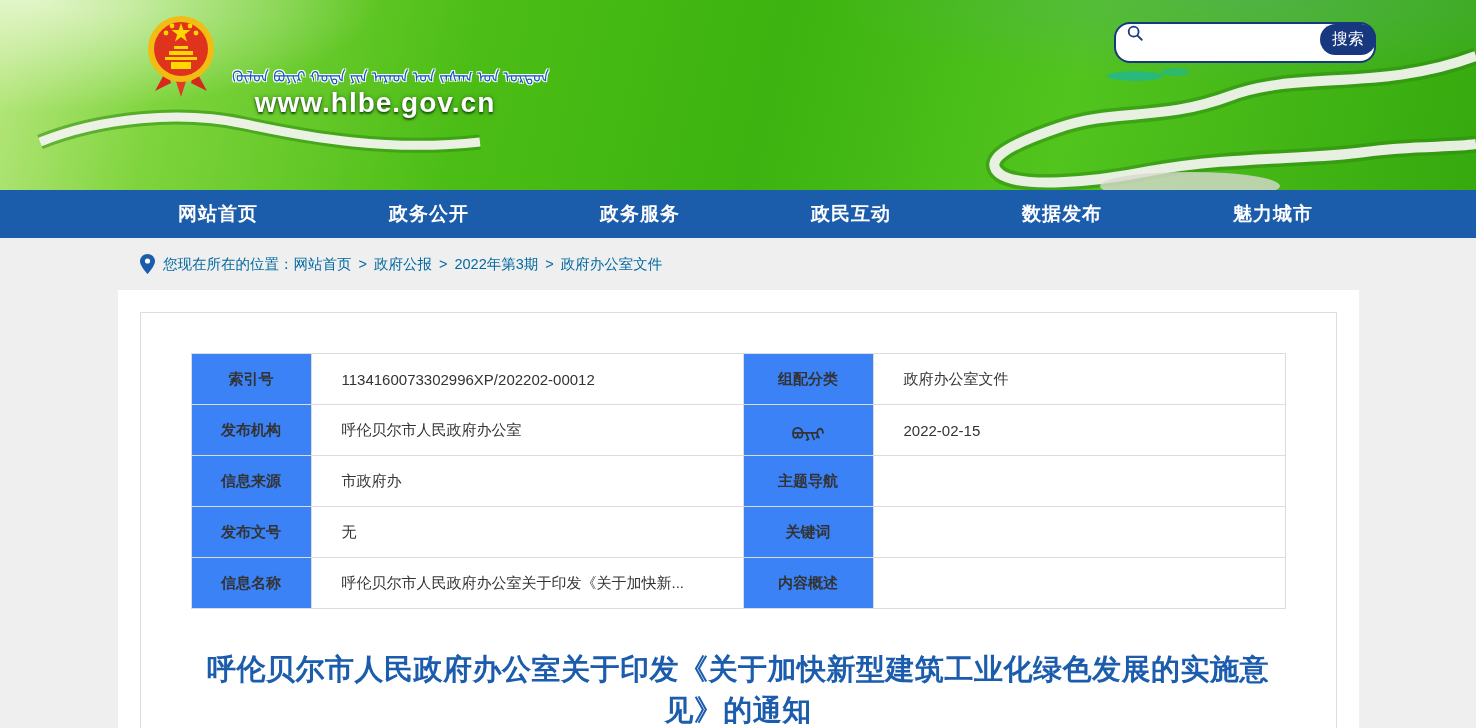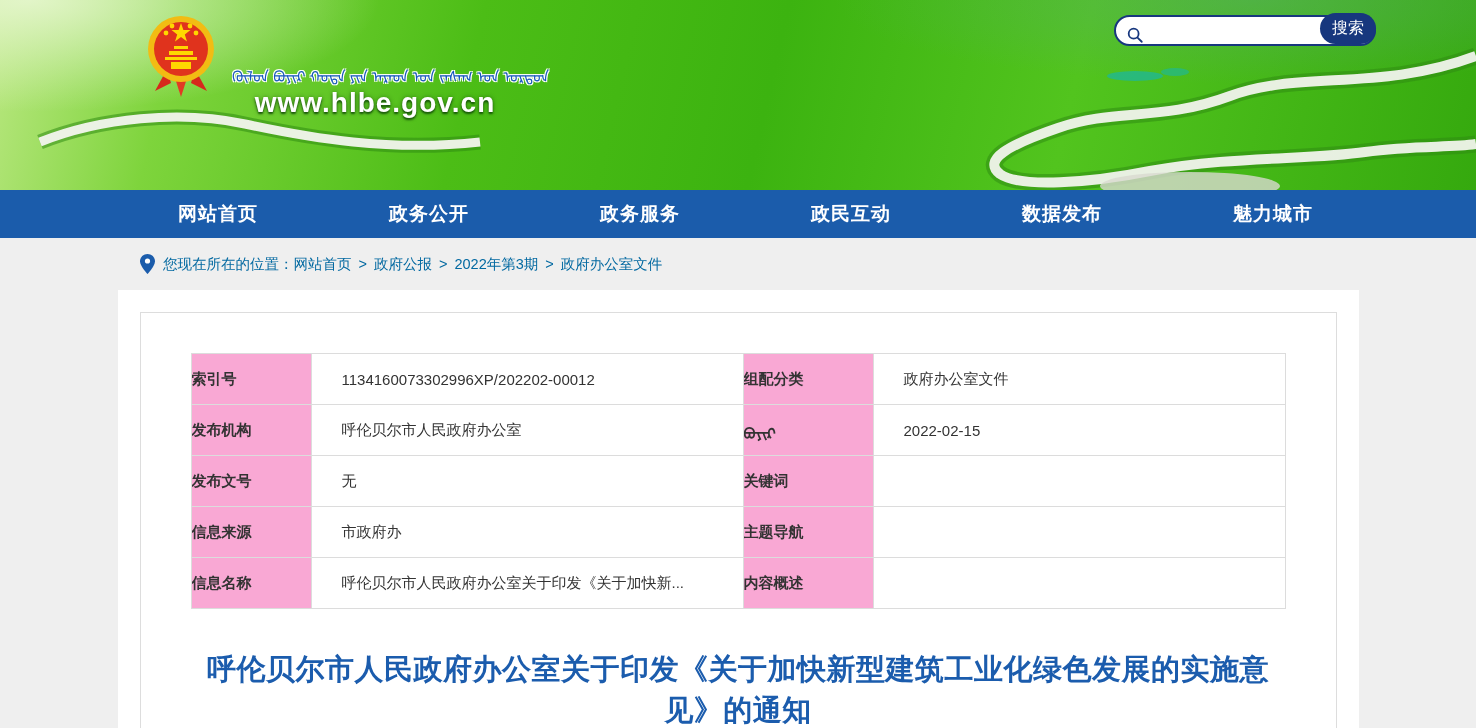--- a/index.html
+++ b/index.html
@@ -17,23 +17,23 @@
   .emblem { position:absolute; left:145px; top:11px; width:72px; height:86px; }
   .site-title { position:absolute; left:228px; top:8px; font-size:44px; font-weight:900;
     letter-spacing:2px; color:#1456bd; white-space:nowrap;
     text-shadow:-2px -2px 0 #fff,2px -2px 0 #fff,-2px 2px 0 #fff,2px 2px 0 #fff,0 3px 1px #fff; }
   .mongolian { position:absolute; left:232px; top:60px; width:380px; height:30px; overflow:hidden;
     font-size:15px; color:#1456bd; letter-spacing:7px; white-space:nowrap;
     text-shadow:-1px -1px 0 #fff,1px -1px 0 #fff,-1px 1px 0 #fff,1px 1px 0 #fff; }
   .site-url { position:absolute; left:145px; top:87px; width:460px; text-align:center;
     font-size:28px; font-weight:bold; color:#fff; letter-spacing:1px;
     text-shadow:0 2px 2px rgba(10,60,5,.75),0 0 4px rgba(10,60,5,.5); }
-  .searchbar { position:absolute; top:15px; right:100px; width:262px; height:31px;
+  .searchbar { position:absolute; top:22px; right:100px; width:262px; height:41px;
     background:#fff; border:2px solid #17377e; border-radius:16px;
-    display:flex; align-items:flex-end; }
+    display:flex; align-items:flex-start; }
   .searchbar .mag { width:18px; height:18px; margin:0 6px 0 10px; flex:0 0 auto; }
   .searchbar input { flex:1; min-width:0; border:none; outline:none; font-size:14px;
     background:transparent; height:100%; }
   .search-btn { flex:0 0 auto; width:56px; height:31px; margin-right:-2px;
     border:none; border-radius:16px; background:#17377e; color:#fff;
     font-size:16px; cursor:pointer; font-family:inherit; }
 
   
   .nav { width:100%; height:48px; background:#1b5cab; }
   .nav-inner { width:1135px; margin:0 0 0 178px; height:100%;
@@ -50,21 +50,21 @@
   .crumb-sep { margin:0 7px; color:#555; }
 
   
   .card { width:1241px; margin:0 auto; background:#fff; min-height:440px; padding:22px; }
   .inner-box { border:1px solid #ddd; background:#fff; min-height:420px;
     padding:40px 50px 60px 50px; }
 
   table.meta { width:100%; border-collapse:collapse; table-layout:fixed; }
   table.meta td { border:1px solid #dcdcdc; height:51px; font-size:15px; color:#333;
     overflow:hidden; white-space:nowrap; text-overflow:ellipsis; }
-  td.lbl { background:#f9a8d4; font-weight:bold;margin-left:40px; }
+  td.lbl { background:#3b82f6; text-align:center; font-weight:bold;margin-left:40px; }
   td.val { padding-left:30px; background:#fff; }
   col.c-lbl-l { width:120px; } col.c-val-l { width:432px; }
   col.c-lbl-r { width:130px; }
 
   .doc-title { max-width:1062px; margin:40px auto 0 auto; text-align:center;
     font-size:29px; font-weight:bold; color:#1b5cad; line-height:41px; letter-spacing:.5px; }
 </style>
 </head>
 <body>
 
@@ -154,29 +154,29 @@
           <td class="lbl">组配分类</td>
           <td class="val">政府办公室文件</td>
         </tr>
         <tr>
           <td class="lbl">发布机构</td>
           <td class="val">呼伦贝尔市人民政府办公室</td>
           <td class="lbl">ᠪᠤᠶᠢᠷ</td>
           <td class="val">2022-02-15</td>
         </tr>
         <tr>
+          <td class="lbl">信息来源</td>
+          <td class="val">市政府办</td>
+          <td class="lbl">主题导航</td>
+          <td class="val"></td>
+        </tr>
+        <tr>
           <td class="lbl">发布文号</td>
           <td class="val">无</td>
           <td class="lbl">关键词</td>
-          <td class="val"></td>
-        </tr>
-        <tr>
-          <td class="lbl">信息来源</td>
-          <td class="val">市政府办</td>
-          <td class="lbl">主题导航</td>
           <td class="val"></td>
         </tr>
         <tr>
           <td class="lbl">信息名称</td>
           <td class="val">呼伦贝尔市人民政府办公室关于印发《关于加快新...</td>
           <td class="lbl">内容概述</td>
           <td class="val"></td>
         </tr>
       </tbody>
     </table>

